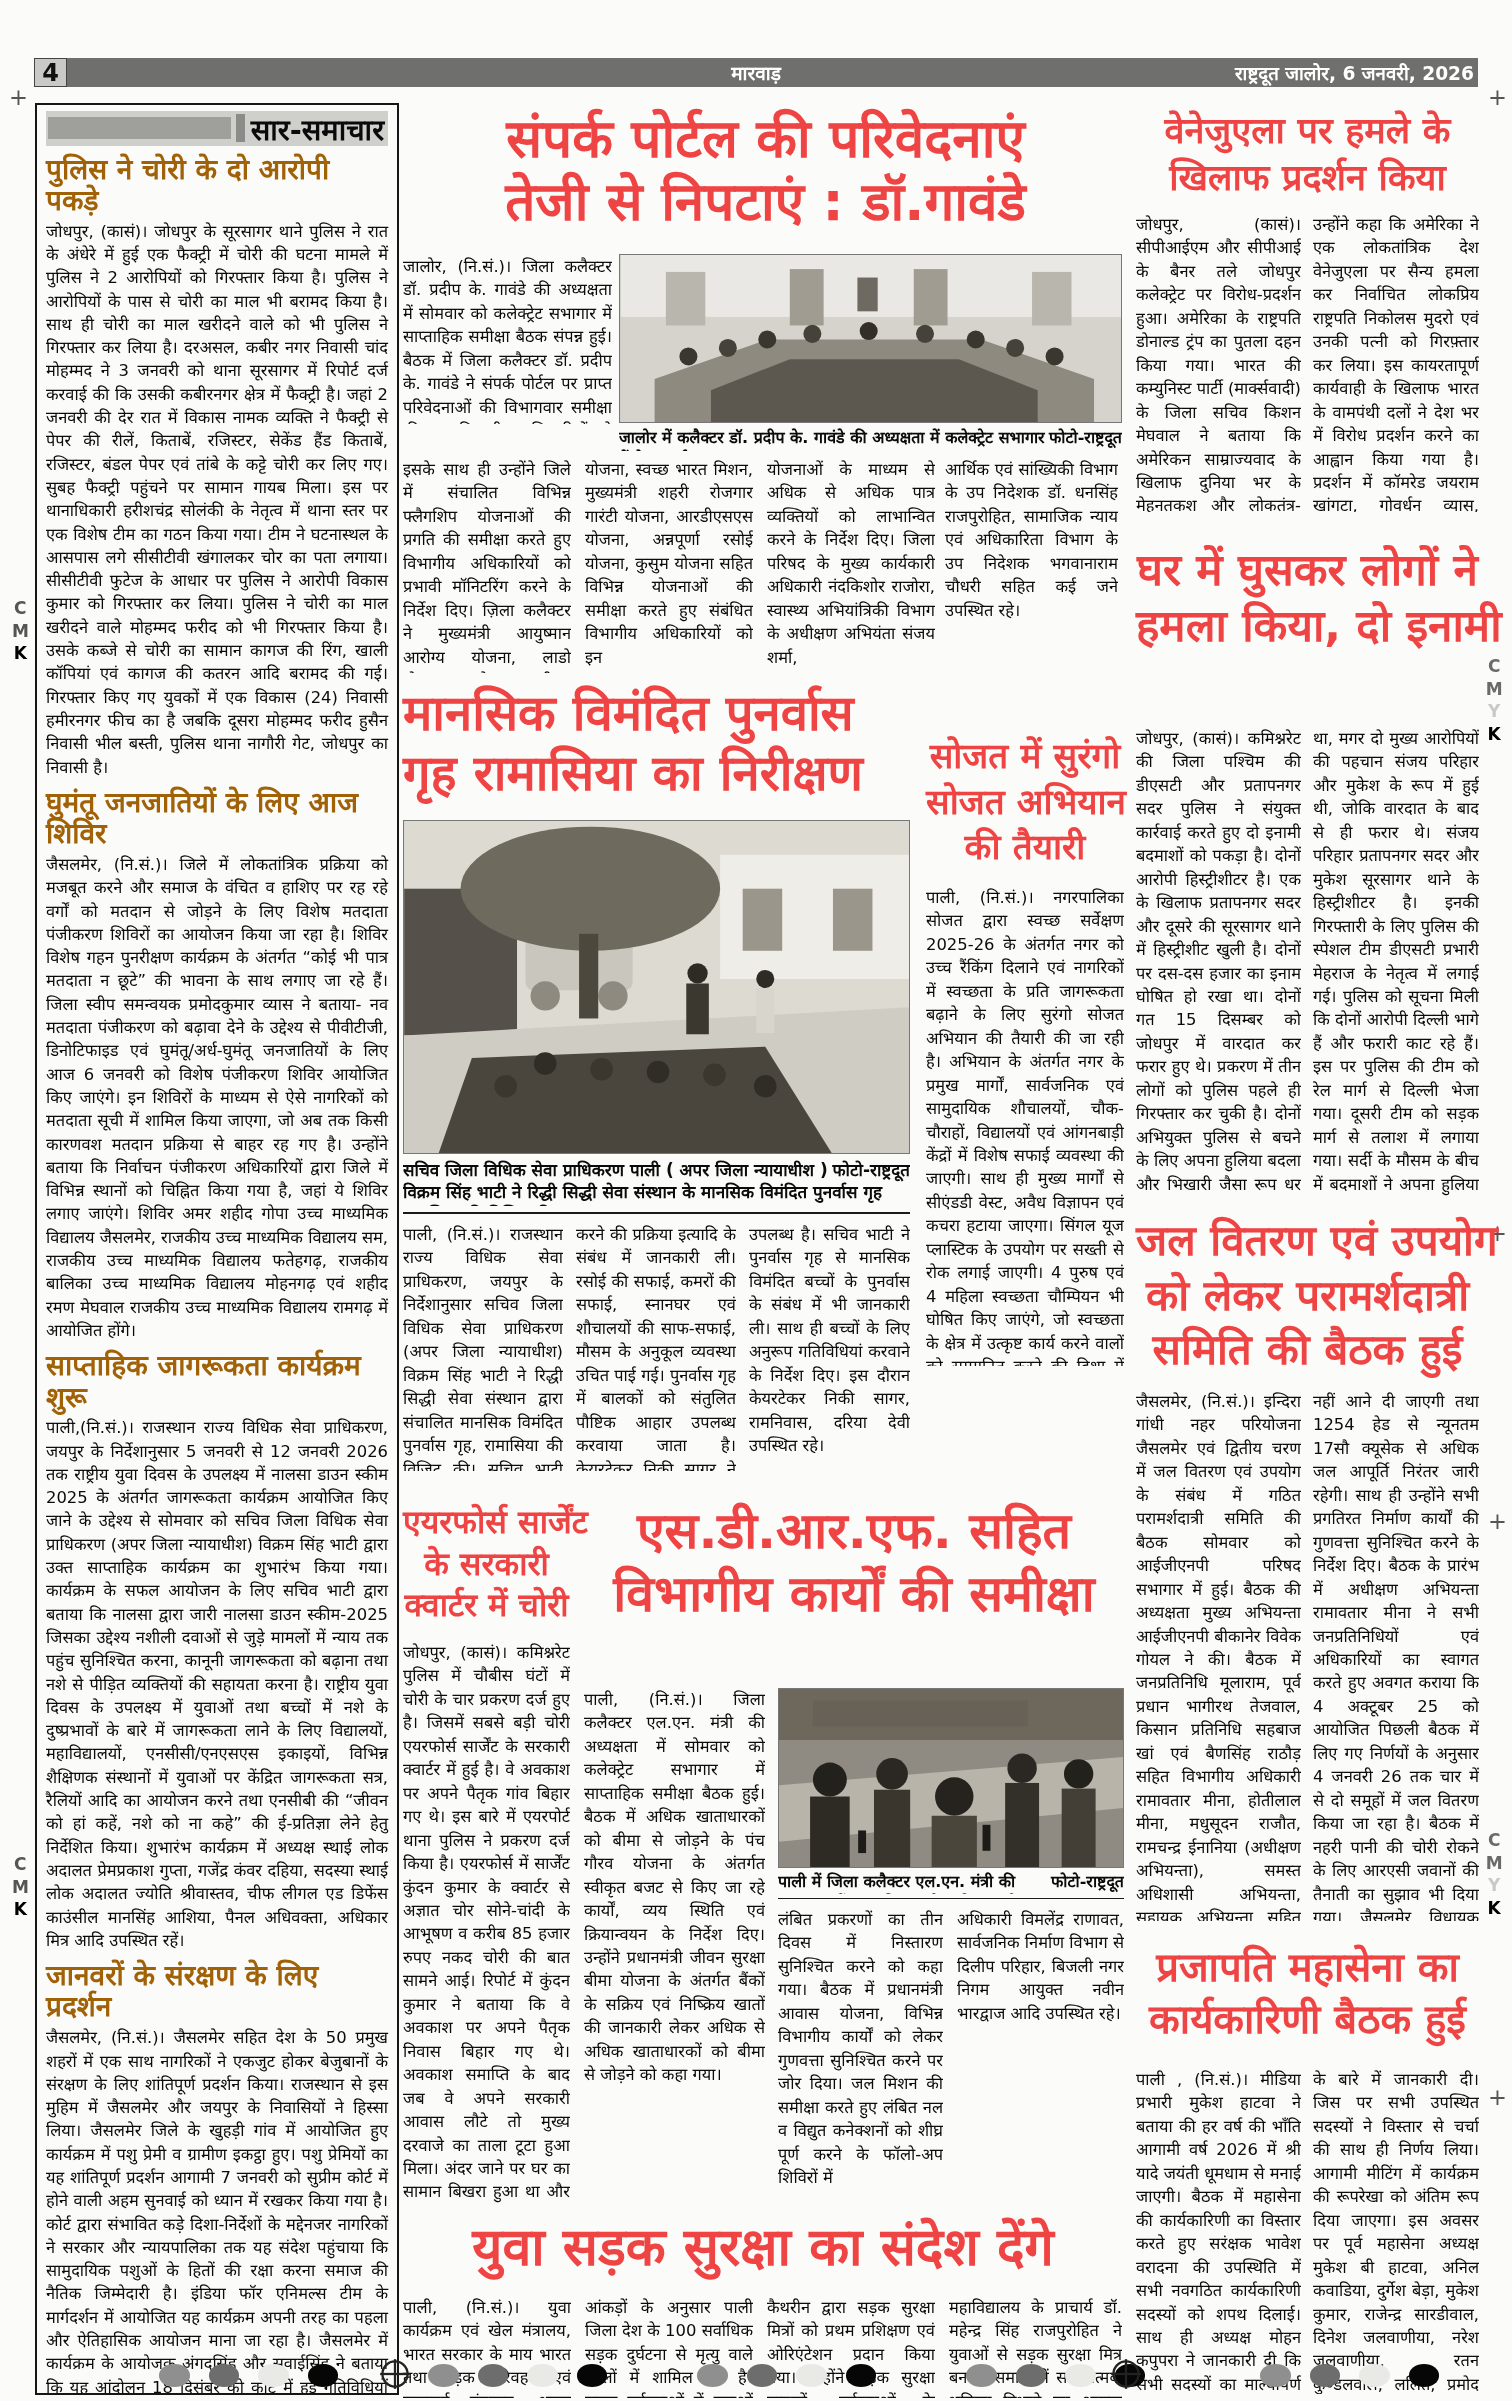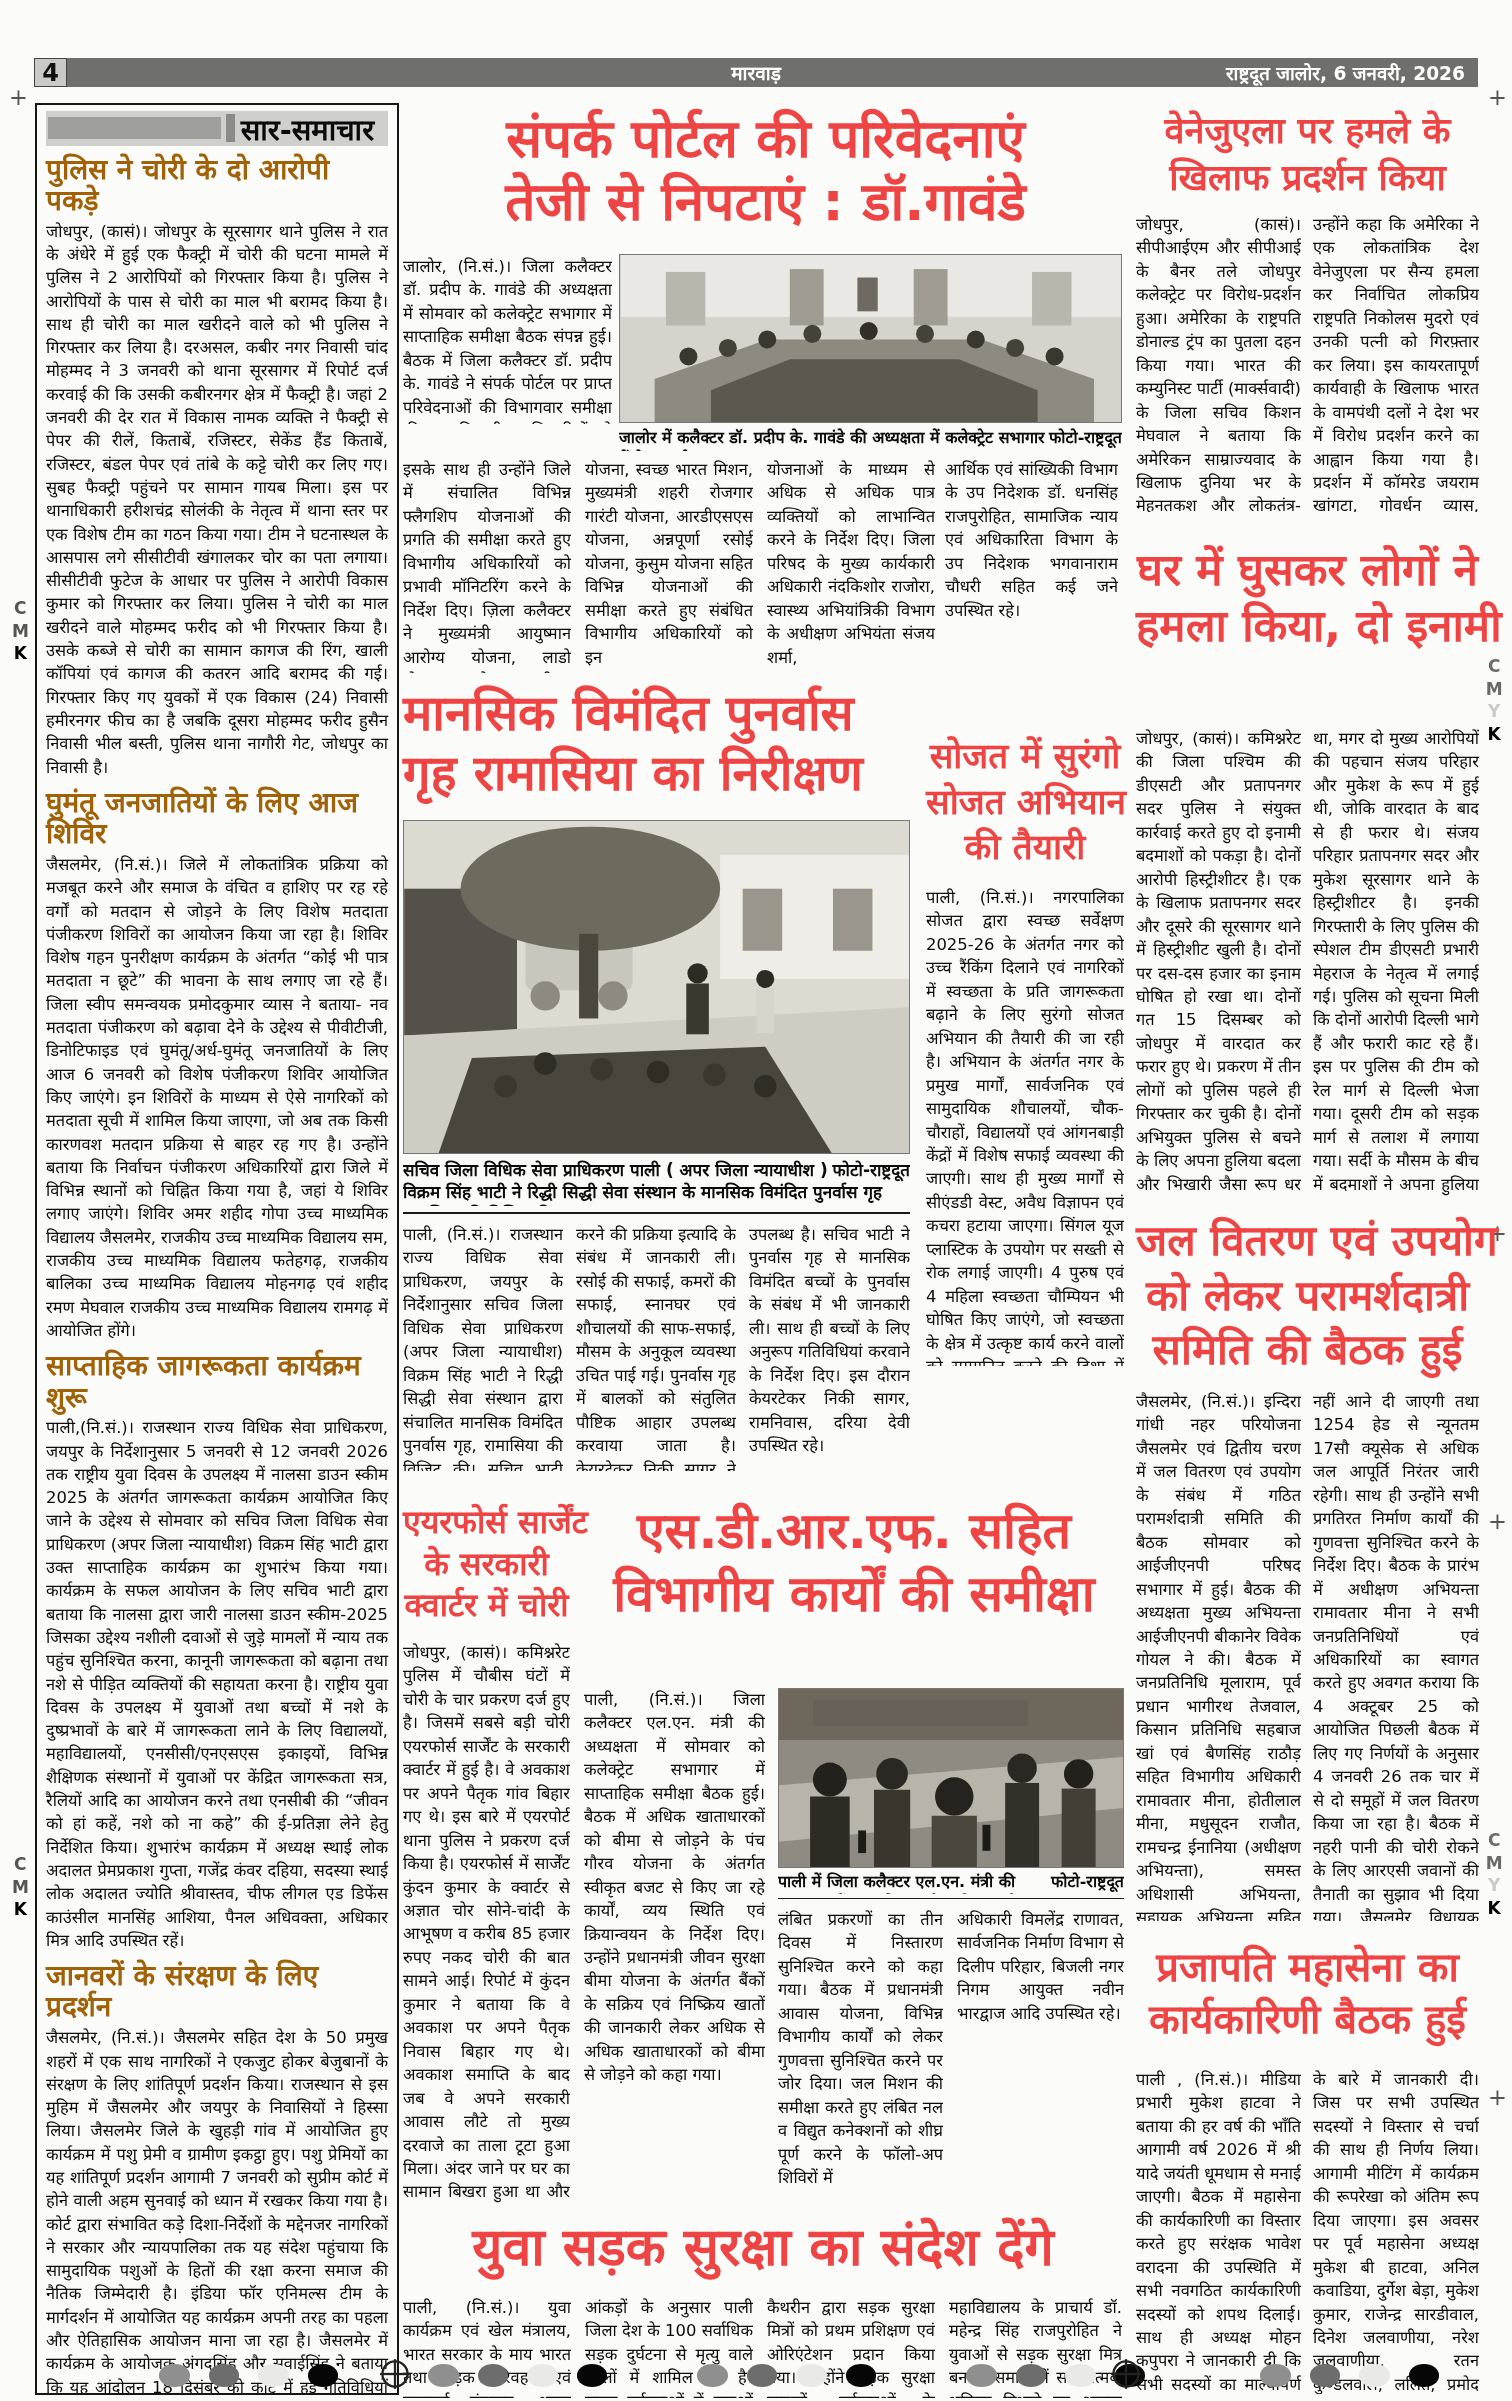--- a/index.html
+++ b/index.html
@@ -2,27 +2,27 @@
 <html style="font-size:9px"><head>
 <meta charset="utf-8">
 <style>
   html,body{margin:0;padding:0;background:#d9d9d6;}
   .page{position:relative;width:1512px;height:2401px;background:#fbfbf9;font-family:"DejaVu Sans",sans-serif;color:#0b0b0b;overflow:hidden;}
   .abs{position:absolute;}
   
   .mast{left:34px;top:58px;width:1444px;height:29px;background:#6f6f6d;display:flex;align-items:center;}
   .pagenum{position:absolute;left:0;top:0;width:33px;height:29px;background:#c9c9c7;border:1.1px solid #444;box-sizing:border-box;display:flex;align-items:center;justify-content:center;font-size:24px;font-weight:bold;color:#111;}
   .mast .center{flex:1;text-align:center;color:#fff;font-size:19px;font-weight:bold;}
-  .mast .right{position:absolute;right:13px;top:0;height:29px;display:flex;align-items:center;color:#fff;font-size:18.6px;font-weight:bold;}
+  .mast .right{position:absolute;right:4px;top:0;height:29px;display:flex;align-items:center;color:#fff;font-size:18.6px;font-weight:bold;}
   
   .sidebar{left:35px;top:103px;width:364px;height:2292px;border:2.8px solid #161616;box-sizing:border-box;background:#fbfbf9;padding:5.6px 9px 4.5px 9px;overflow:hidden;}
   .sbtitle{display:flex;align-items:center;background:#cfcfcc;height:35px;margin-bottom:3.4px;}
   .sbtitle .bar{flex:1;height:21.5px;background:#9f9f9c;margin:0 5.6px 0 2.3px;}
   .sbtitle .sq{width:9px;height:28px;background:#8b8b88;margin-right:5.6px;}
-  .sbtitle .txt{font-size:29px;font-weight:900;color:#0a0a0a;padding-right:14px;white-space:nowrap;}
+  .sbtitle .txt{font-size:29px;font-weight:900;color:#0a0a0a;padding-right:4px;white-space:nowrap;}
   .sb-art h2{margin:8px 0 3.4px 0;font-size:28px;line-height:1.12;font-weight:900;color:#a16207;}
   .sb-art p{margin:0 0 5.6px 0;font-size:16.4px;line-height:1.42;text-align:justify;}
   
   .col{font-size:16.4px;line-height:1.43;text-align:justify;overflow:hidden;}
   .hl{font-weight:900;text-align:center;color:#ef4444;}
   .hl div{white-space:nowrap;}
   .caption{font-size:16px;font-weight:bold;line-height:1.3;overflow:hidden;}
   .caption .credit{float:right;font-weight:bold;}
   .rule{background:#1a1a1a;height:1.7px;}
   .photo{background:#cfccc6;overflow:hidden;border:0.6px solid #777;box-sizing:border-box;}

